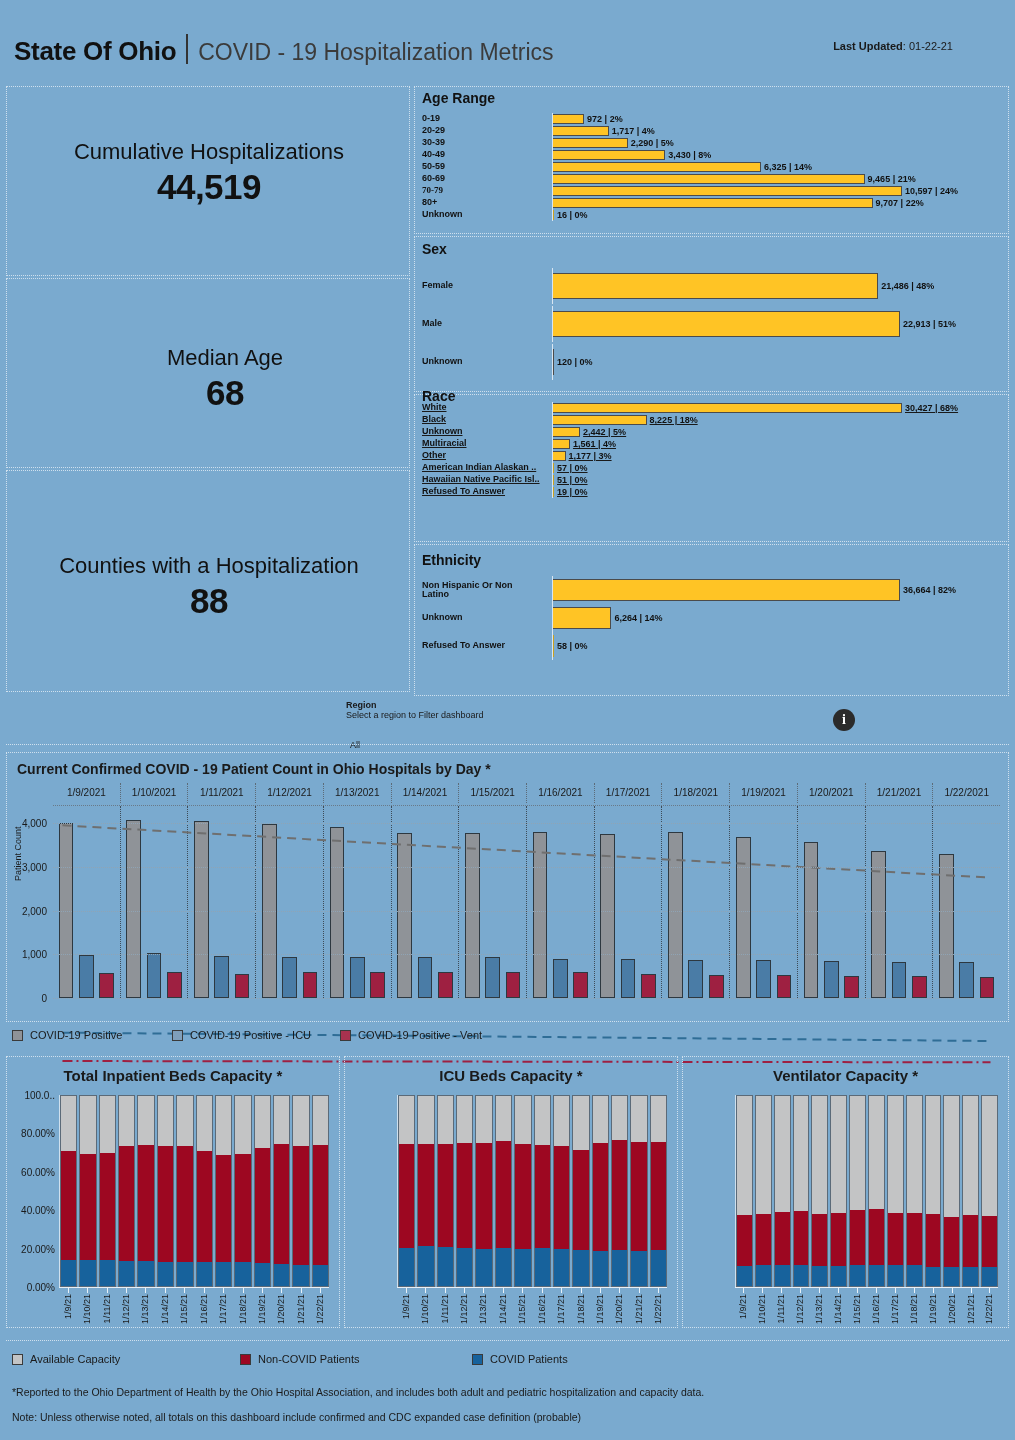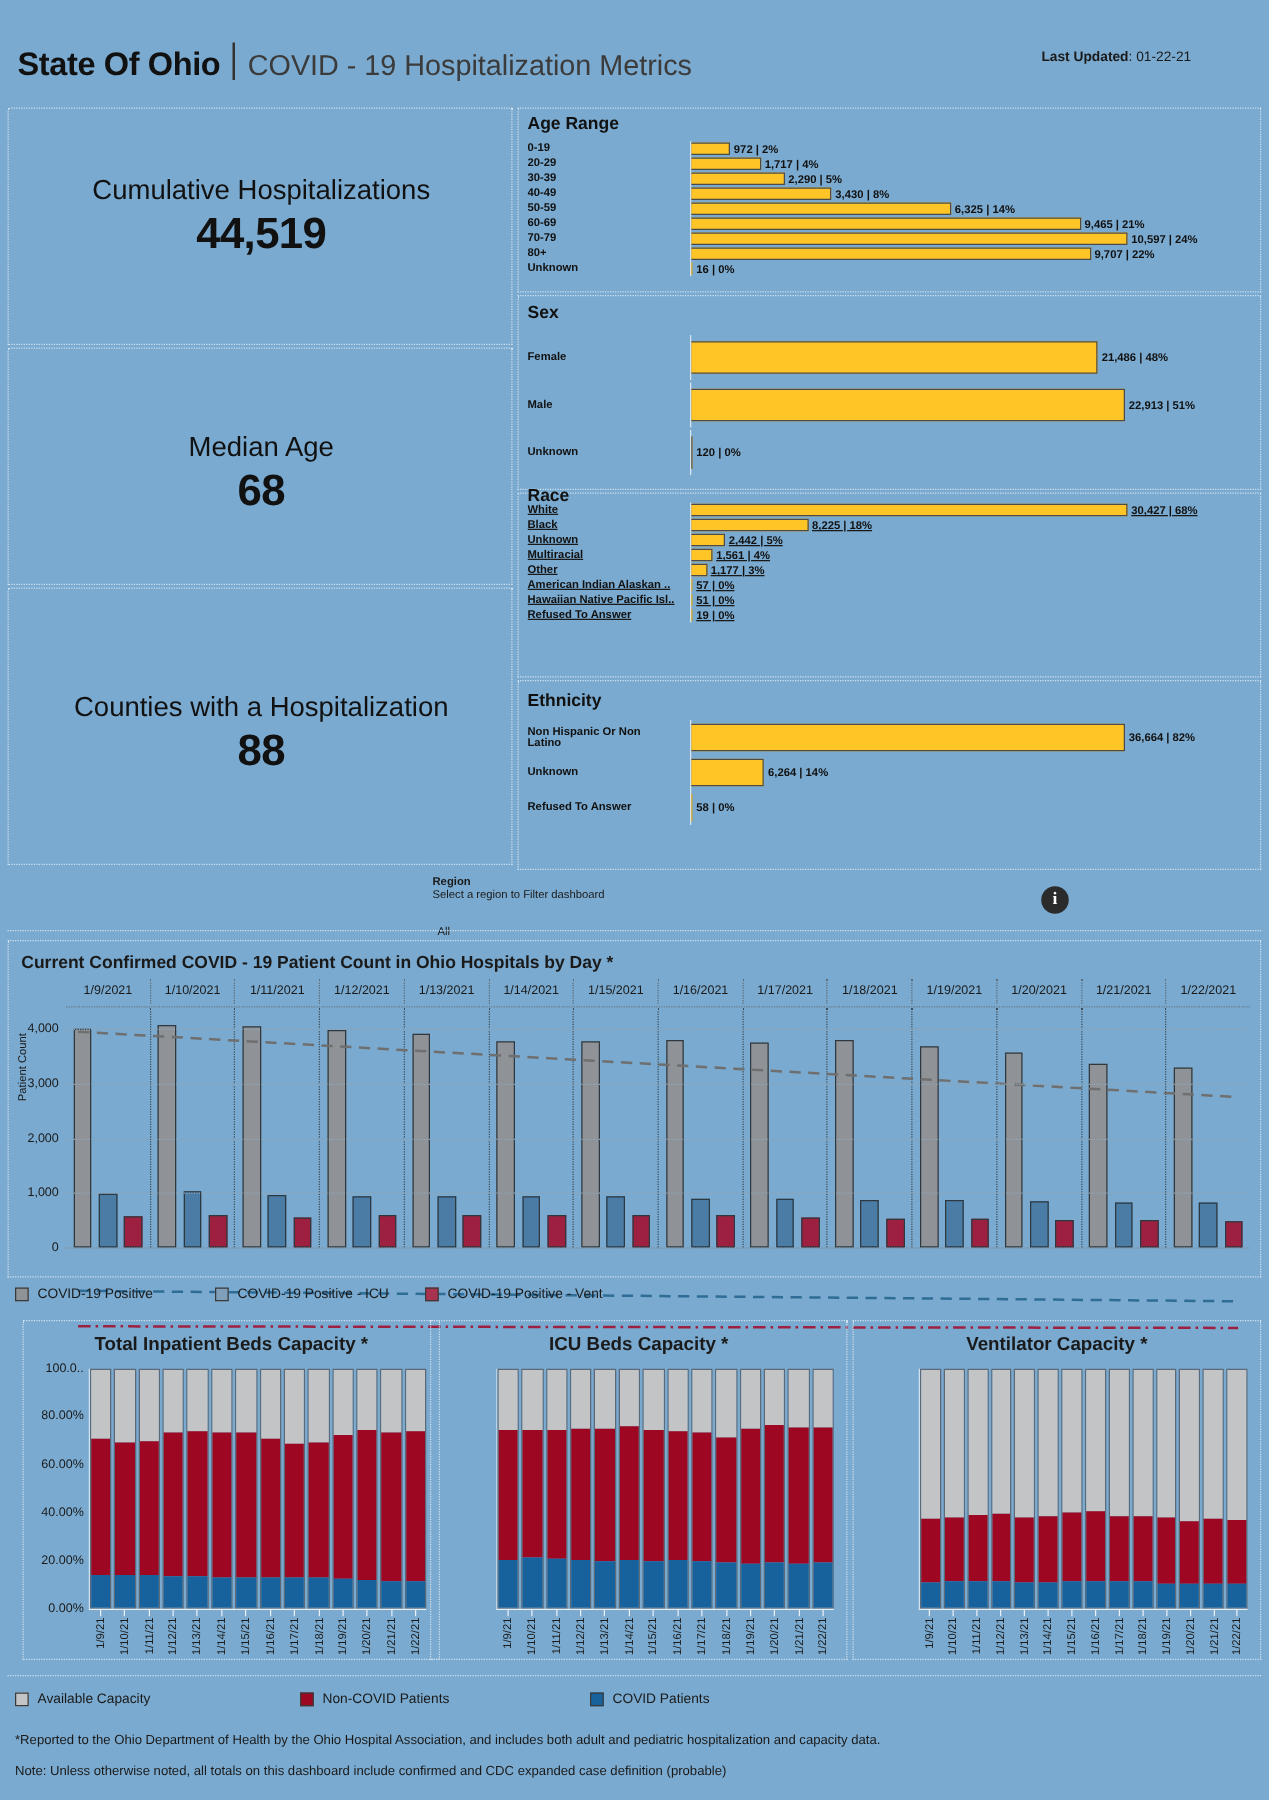--- a/index.html
+++ b/index.html
@@ -120,21 +120,21 @@
   </div>
 
   <div class="panel" style="left:6px;  top:86px;  width:404px; height:190px;">
     <div class="kpi" style="left:0; top:52px; width:404px;">
       <div class="kpi-label">Cumulative Hospitalizations</div>
       <div class="kpi-value">44,519</div>
     </div>
   </div>
 
   <div class="panel" style="left:6px;  top:278px; width:404px; height:190px;">
-    <div class="kpi" style="left:0; top:66px; width:404px;">
+    <div class="kpi" style="left:16px; top:66px; width:404px;">
       <div class="kpi-label">Median Age</div>
       <div class="kpi-value">68</div>
     </div>
   </div>
 
   <div class="panel" style="left:6px;  top:470px; width:404px; height:222px;">
     <div class="kpi" style="left:0; top:82px; width:404px;">
       <div class="kpi-label">Counties with a Hospitalization</div>
       <div class="kpi-value">88</div>
     </div>
@@ -189,21 +189,21 @@
       </div>
       <div class="brow" style="height: 12px; margin-bottom: 0px;">
         <div class="blab" style="width: 130px;">60-69</div>
         <div class="btrack">
           <div class="baxis" style="left: 0px;"></div>
           <div class="bbar" style="width: 312.612px; height: 10px;"></div>
           <div class="bval">9,465 | 21%</div>
         </div>
       </div>
       <div class="brow" style="height: 12px; margin-bottom: 0px;">
-        <div class="blab" style="width: 130px;">70-79</div>
+        <div class="blab" style="width: 130px; font-family: Liberation Serif, serif;">70-79</div>
         <div class="btrack">
           <div class="baxis" style="left: 0px;"></div>
           <div class="bbar" style="width: 350px; height: 10px;"></div>
           <div class="bval">10,597 | 24%</div>
         </div>
       </div>
       <div class="brow" style="height: 12px; margin-bottom: 0px;">
         <div class="blab" style="width: 130px;">80+</div>
         <div class="btrack">
           <div class="baxis" style="left: 0px;"></div>
@@ -471,21 +471,21 @@
   </div>
   <div class="legend" style="left:172px; top:1029px;">
     <span class="sw" style="background:#7f9fbb"></span>
     <span>COVID-19 Positive - ICU</span>
   </div>
   <div class="legend" style="left:340px; top:1029px;">
     <span class="sw" style="background:#a8324f"></span>
     <span>COVID-19 Positive - Vent</span>
   </div>
 
-  <div class="cap" style="left:18px;   width:334px;">
+  <div class="cap" style="left:6px;   width:334px;">
     <div class="cap-title">Total Inpatient Beds Capacity *</div>
     <div class="cap-plot" id="cap-plot-0">
         <div class="cap-ytick" style="top: 100%;">0.00%</div>
         <div class="cap-ytick" style="top: 80%;">20.00%</div>
         <div class="cap-ytick" style="top: 60%;">40.00%</div>
         <div class="cap-ytick" style="top: 40%;">60.00%</div>
         <div class="cap-ytick" style="top: 20%;">80.00%</div>
         <div class="cap-ytick" style="top: 0%;">100.0..</div>
         <div class="cap-col">
           <div class="seg-avail" style="height: 28.8%;"></div>

